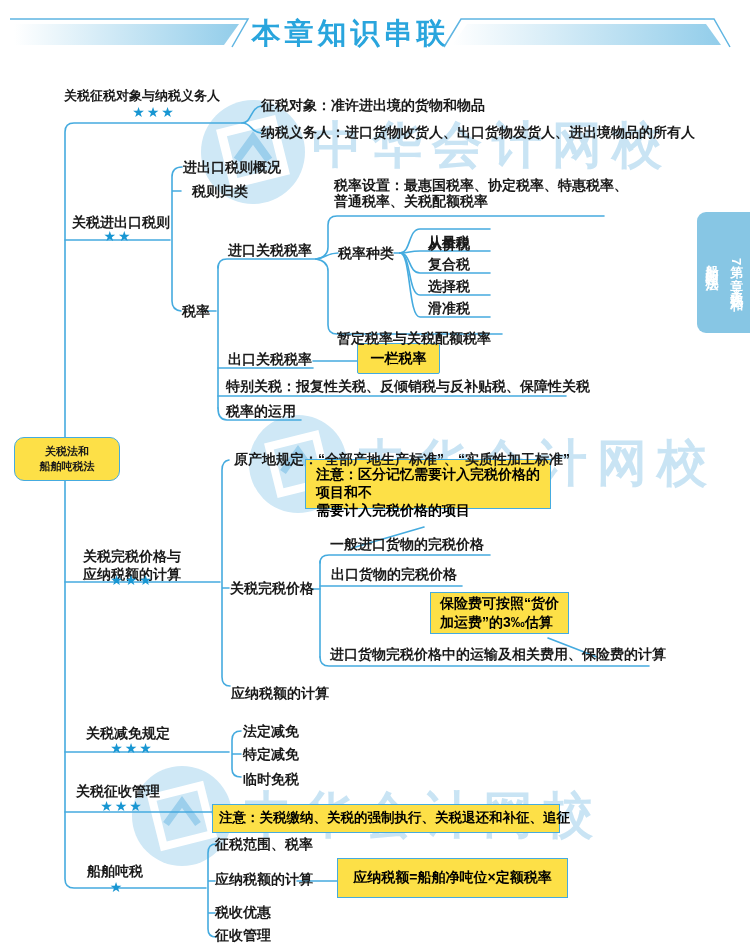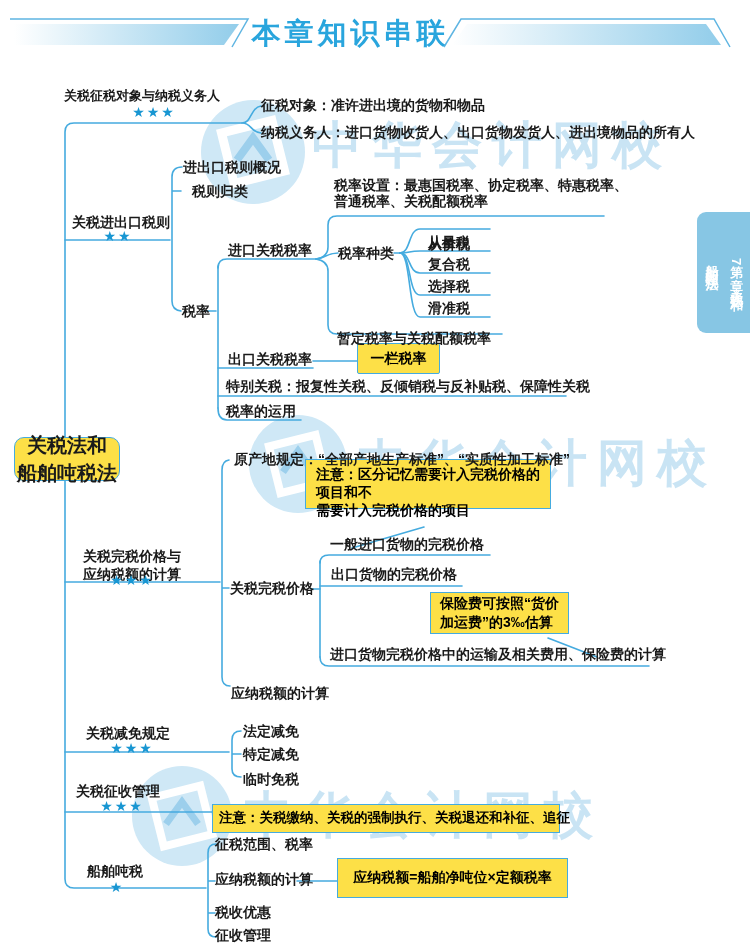--- a/index.html
+++ b/index.html
@@ -118,21 +118,21 @@
 </svg>
 
 <div class="title">本章知识串联</div>
 
 <div class="tab">
   <span>第7章 关税法和
 船舶吨税法</span>
 </div>
 
 <div class="box flexc" style="left:14px;top:437px;width:106px;height:44px;border-radius:10px;z-index:3;">
-  <span class="wrap ctr" style="font-size:20px;font-weight:bold;color:#1a1a1a;line-height:1.4;">关税法和
+  <span class="wrap ctr" style="font-size:11px;font-weight:bold;color:#1a1a1a;line-height:1.4;">关税法和
 船舶吨税法</span>
 </div>
 
 <div class="t" style="left:64px;top:88px;font-size:13px;">关税征税对象与纳税义务人</div>
 <div class="stars" style="left:104px;top:104px;width:100px;">★★★</div>
 <div class="t" style="left:261px;top:97px;">征税对象：准许进出境的货物和物品</div>
 <div class="t" style="left:261px;top:124px;">纳税义务人：进口货物收货人、出口货物发货人、进出境物品的所有人</div>
 
 <div class="t" style="left:72px;top:214px;">关税进出口税则</div>
 <div class="stars" style="left:72px;top:228px;width:92px;">★★</div>

